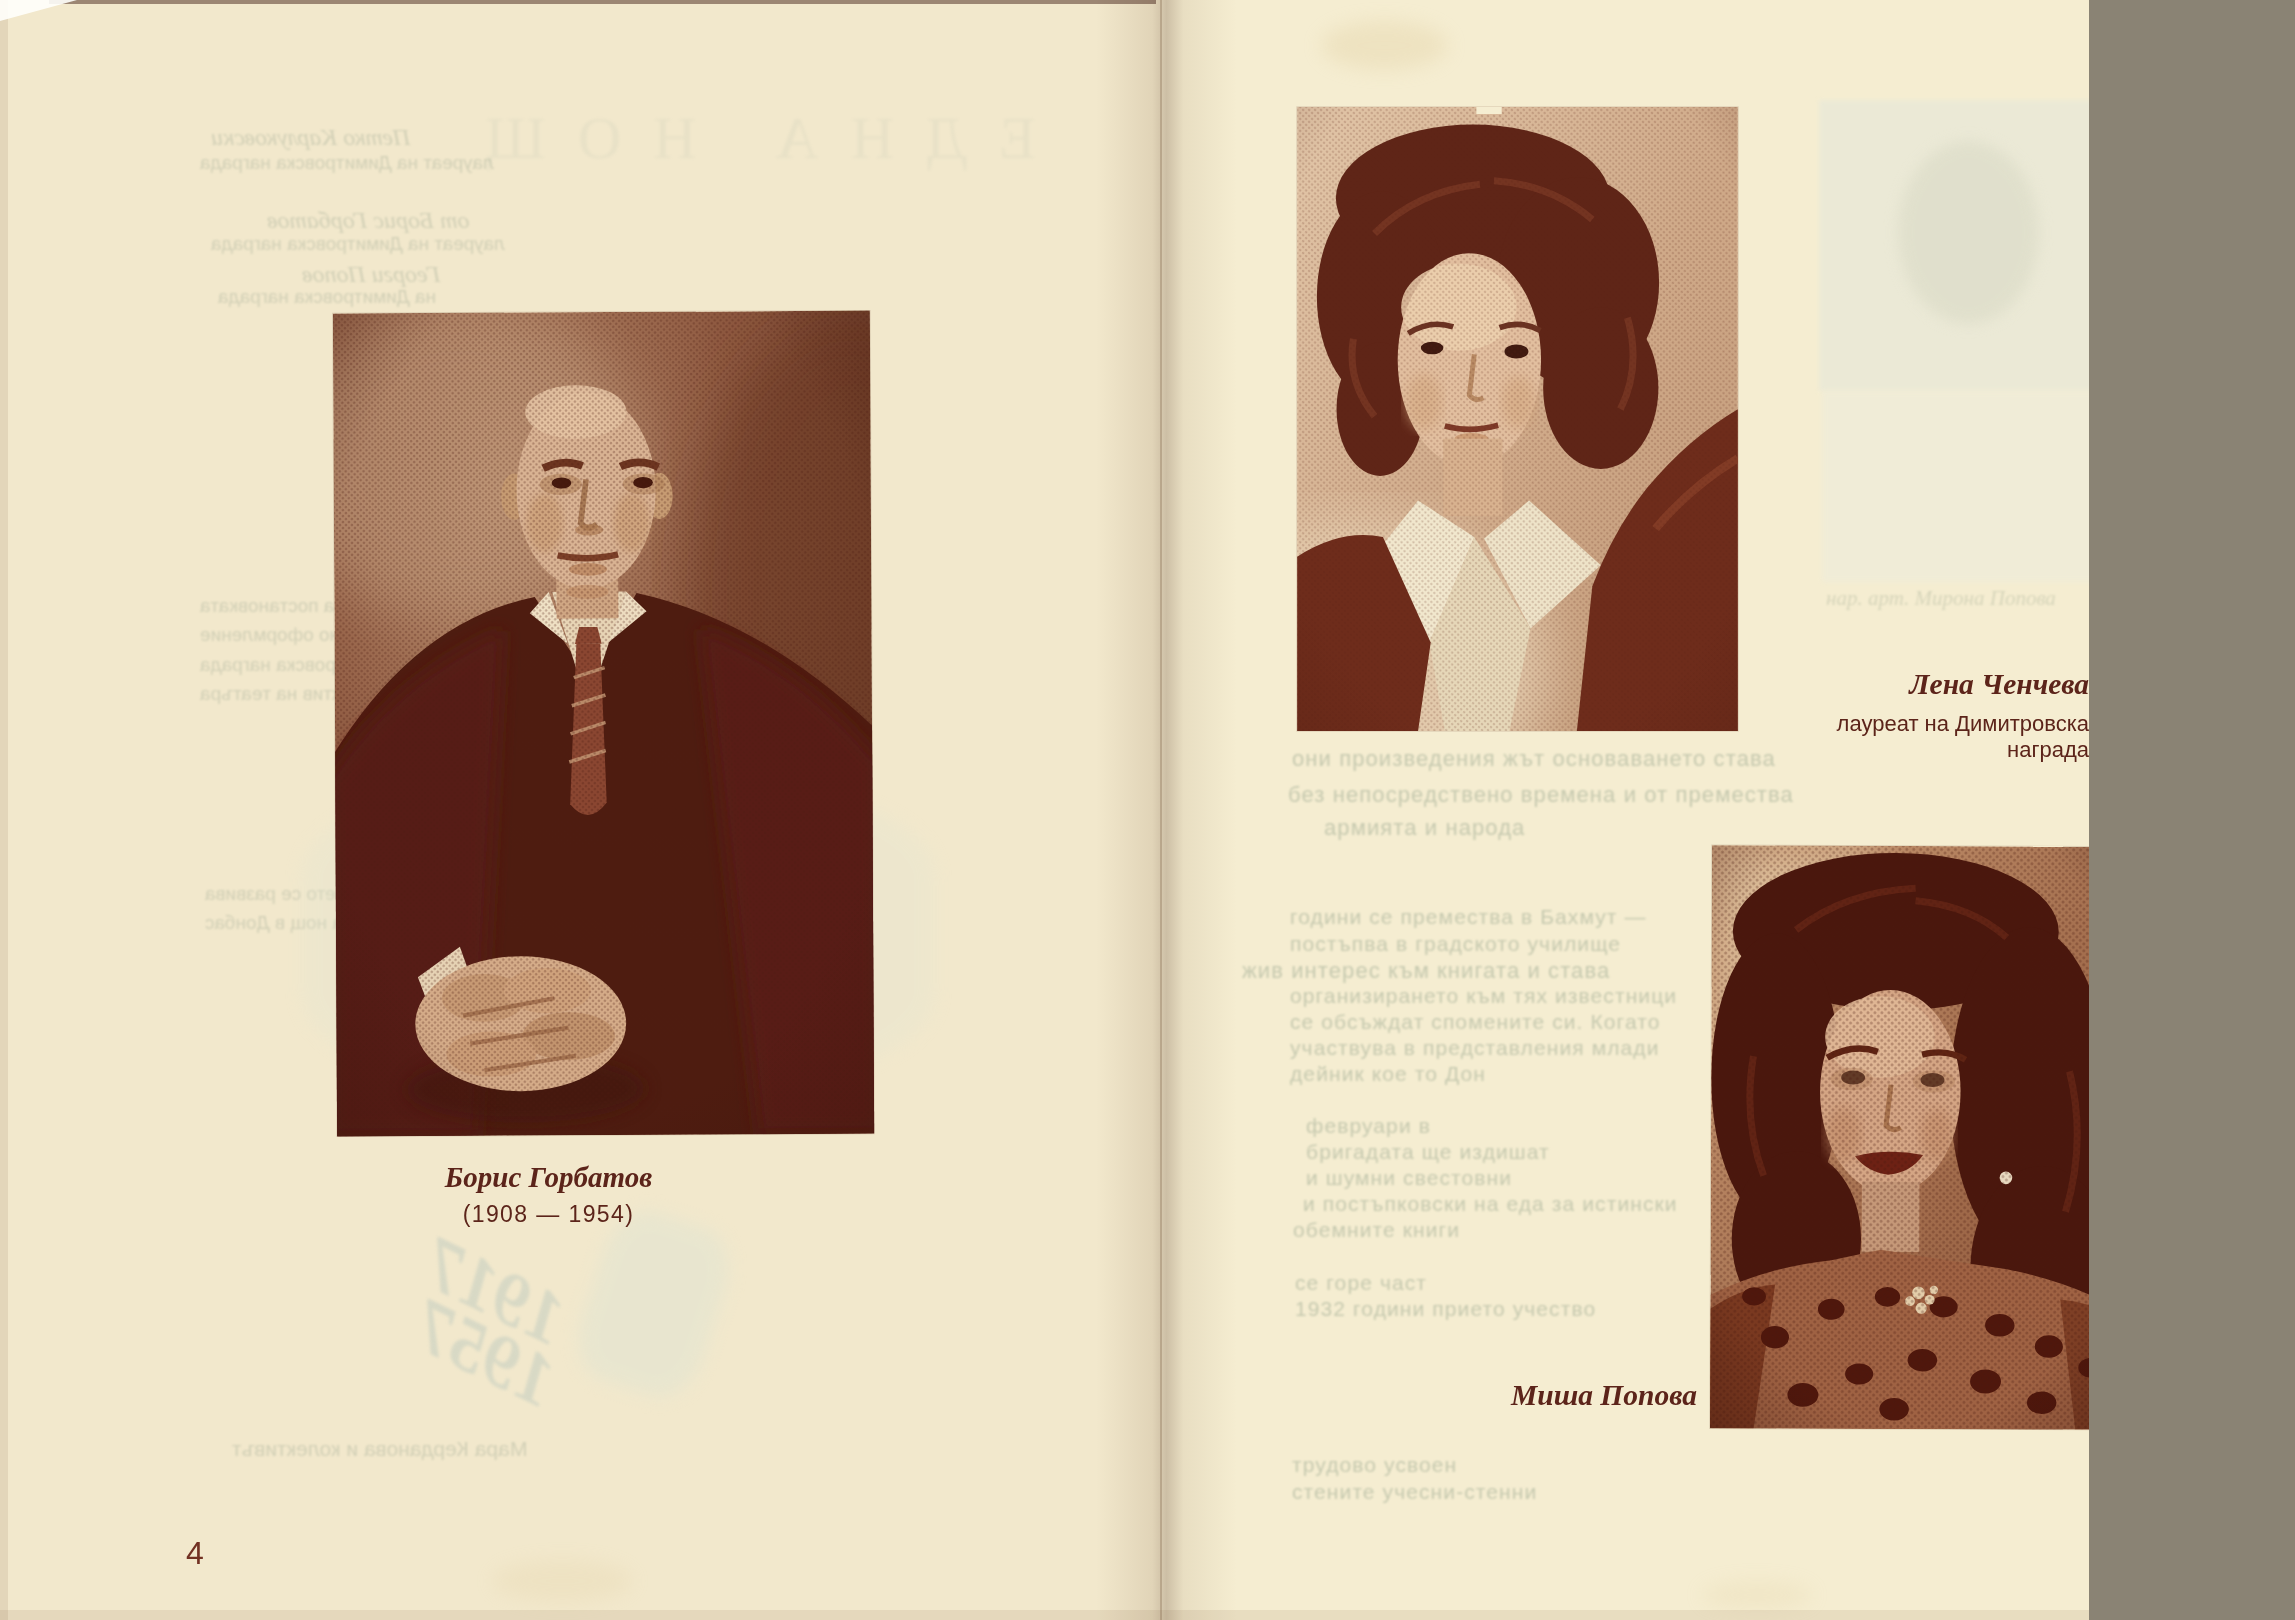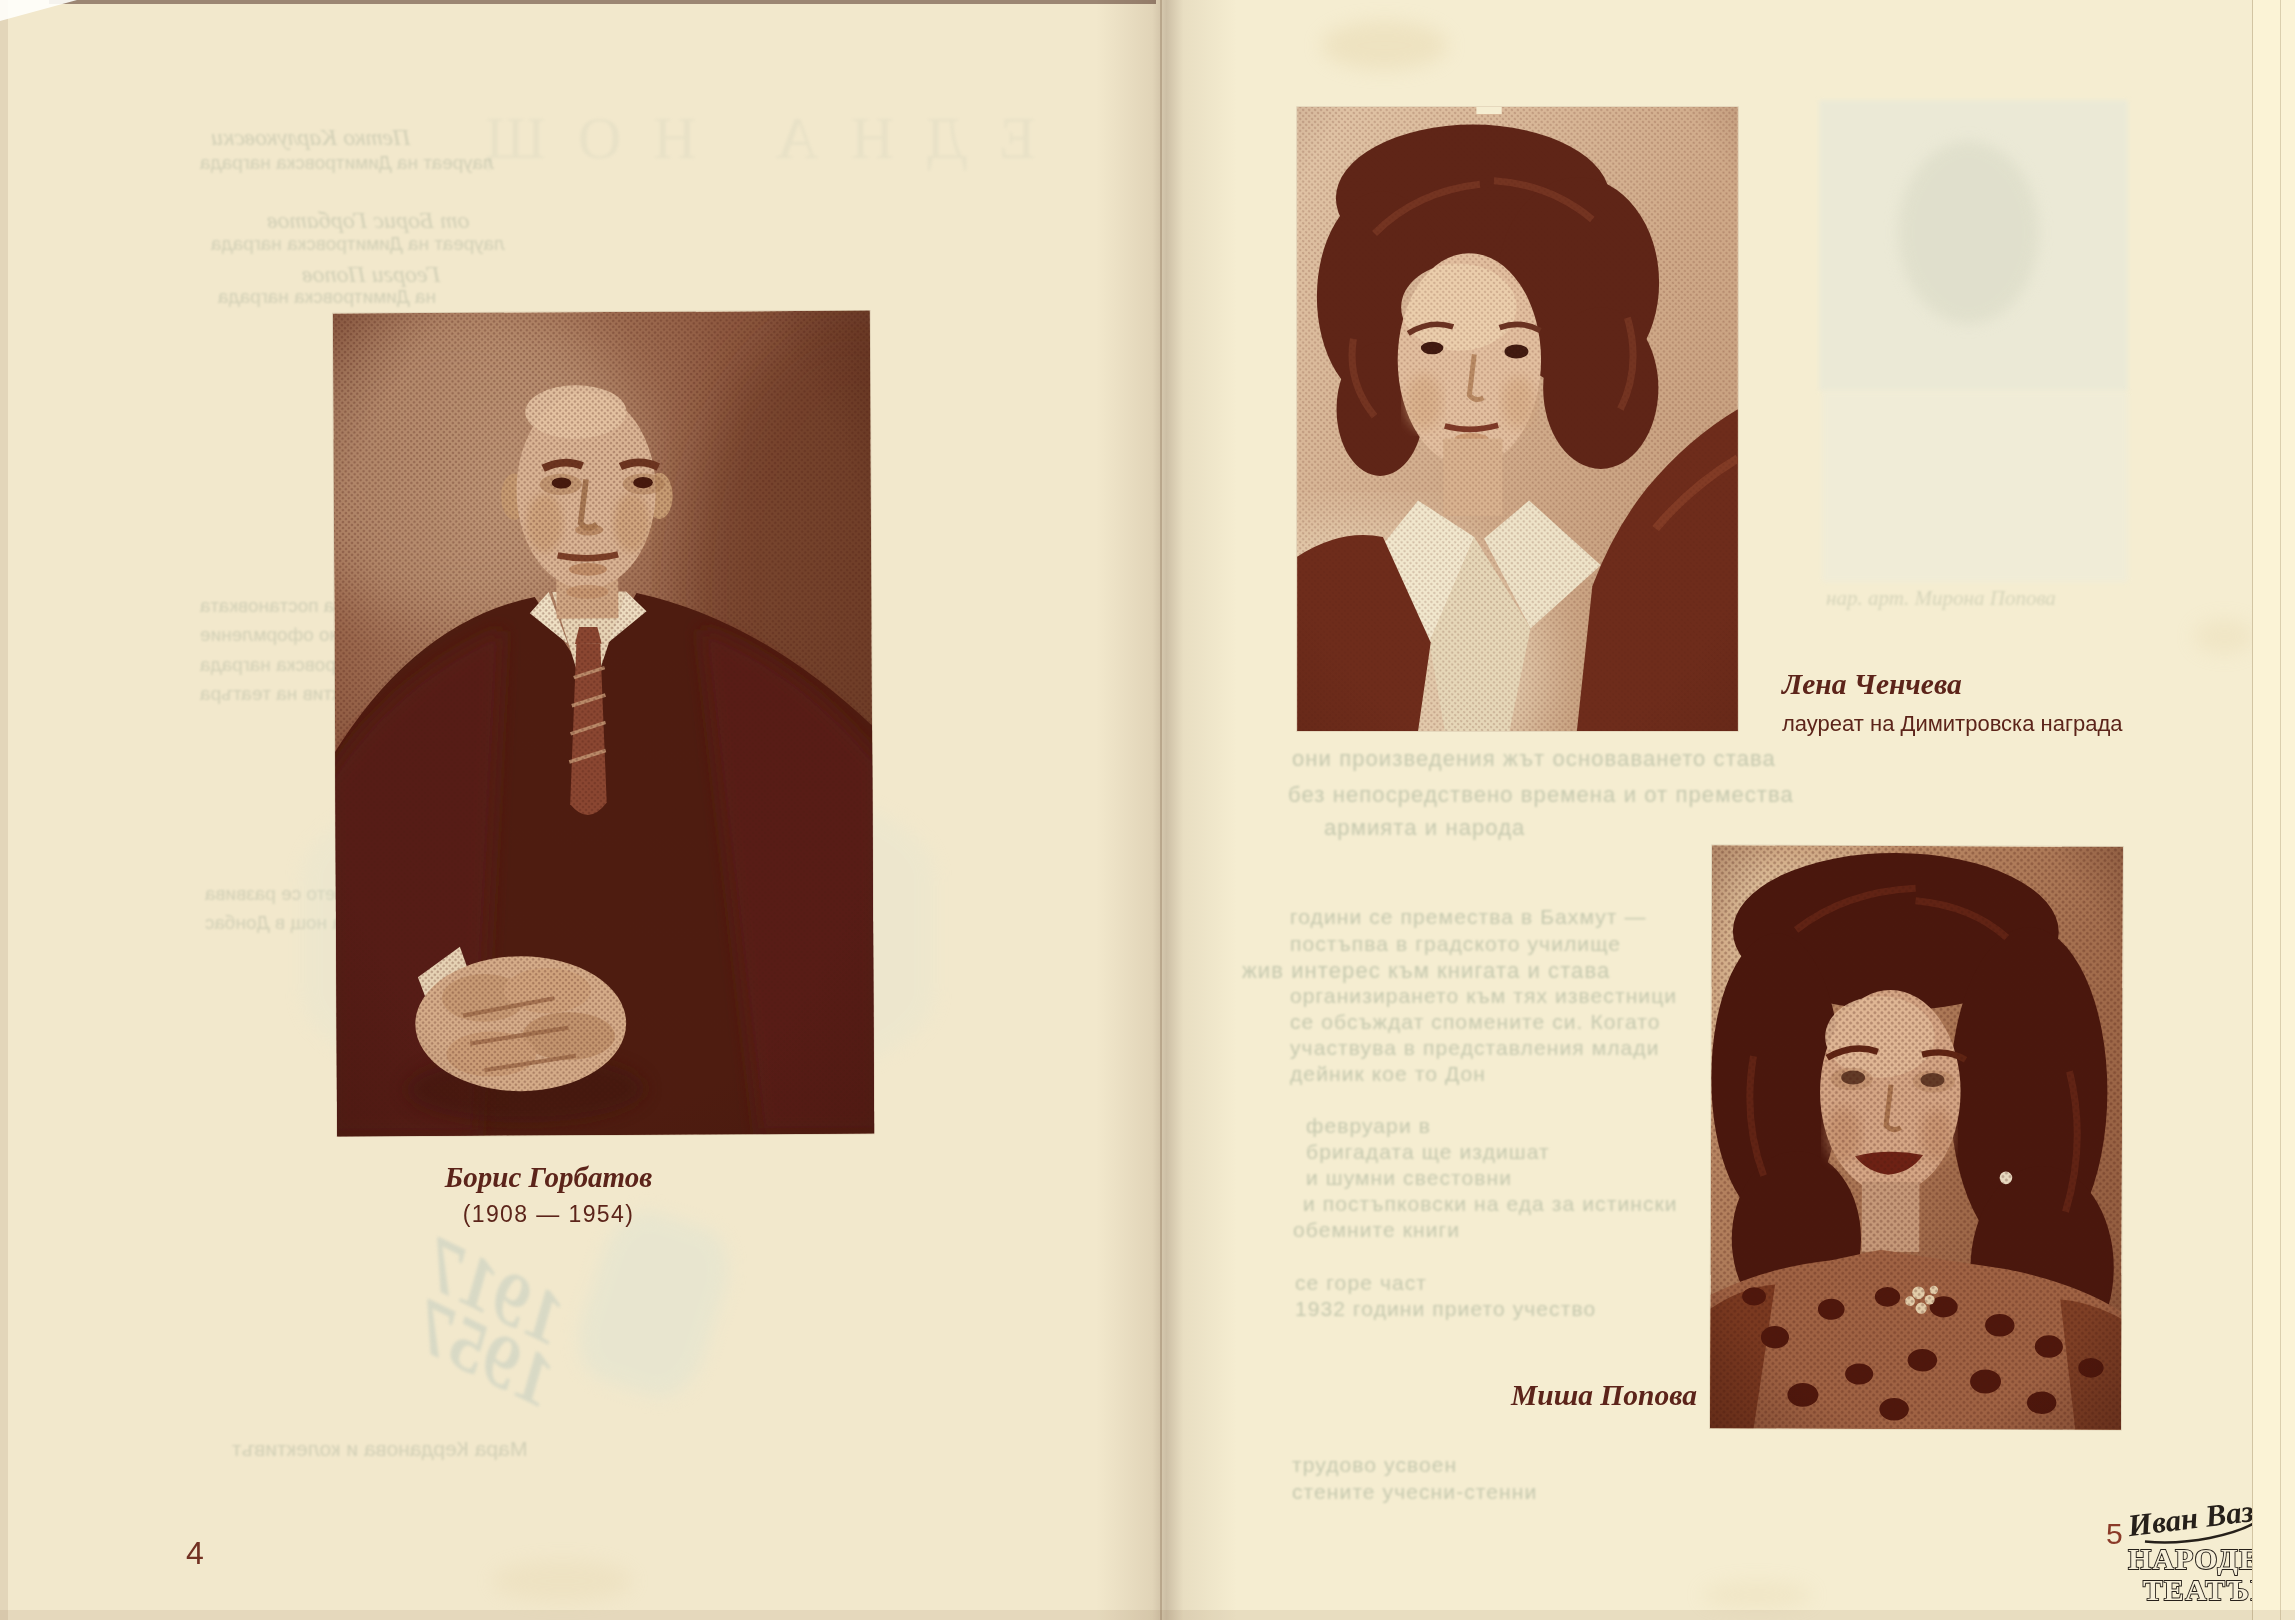--- a/index.html
+++ b/index.html
@@ -1,16 +1,16 @@
 <!DOCTYPE html>
 <html style="font-size:11.2px"><head>
 <meta charset="utf-8">
 <style>
   html,body{margin:0;padding:0;background:#8a8374;}
-  .sheet{position:relative;width:2295px;height:1621px;overflow:hidden;
+  .sheet{position:relative;width:2089px;height:1621px;overflow:hidden;
          background:#f3ead0;font-family:"Liberation Serif",serif;}
   .page{position:absolute;top:0;height:1621px;}
   .page-left{left:0;width:1160px;background:#f2e8cc;}
   .page-right{left:1160px;width:1136px;background:#f5edd1;}
   
   .abs{position:absolute;}
   .gutter{left:1096px;top:0;width:141px;height:1621px;
       background:linear-gradient(to right,rgba(120,90,60,0),rgba(120,90,60,.14) 40%,rgba(90,60,40,.26) 50%,rgba(120,90,60,.10) 62%,rgba(120,90,60,0));}
   .fold-line{left:1160px;top:0;width:2.1px;height:1621px;background:rgba(110,80,50,.28);filter:blur(0.7px);}
   .edge-right{left:2252px;top:0;width:44px;height:1621px;background:#fbf3d6;
@@ -245,21 +245,21 @@
 
       <path d="M0,888 V640 Q62,600 122,612 L190,762 L172,888 Z" fill="#6e2c1b"></path>
       <path d="M627,888 V430 Q556,472 498,542 Q450,602 420,682 L398,888 Z" fill="#6e2c1b"></path>
       <path d="M627,500 Q560,540 510,600" stroke="#8a4129" stroke-width="12" fill="none" opacity=".7"></path>
       <rect width="627" height="888" fill="url(#ht2)"></rect>
       <rect width="627" height="888" fill="url(#p2vig)"></rect>
       <rect x="255" y="0" width="36" height="10" fill="#f5edd1"></rect>
     </svg>
   </figure>
 
-  <div class="caption" style="left:1782px;top:668px;">
+  <div class="caption" style="left:1782px;top:668px;text-align:right;">
     <div class="cap-name" style="font-size:29.5px;">Лена Ченчева</div>
     <div class="cap-sub" style="font-size:22px;margin-top:9.8px;">лауреат на Димитровска награда</div>
   </div>
 
   <figure class="photo" style="left:1711px;top:846px;width:411px;height:583px;margin:0;transform:rotate(0.2deg);">
     <svg width="411" height="583" viewBox="0 0 585 830">
       <defs>
         <linearGradient id="p3bg" x1="0" y1="0" x2="1" y2="1">
           <stop offset="0" stop-color="#c99a74"></stop>
             <stop offset=".6" stop-color="#a06a4a"></stop>

